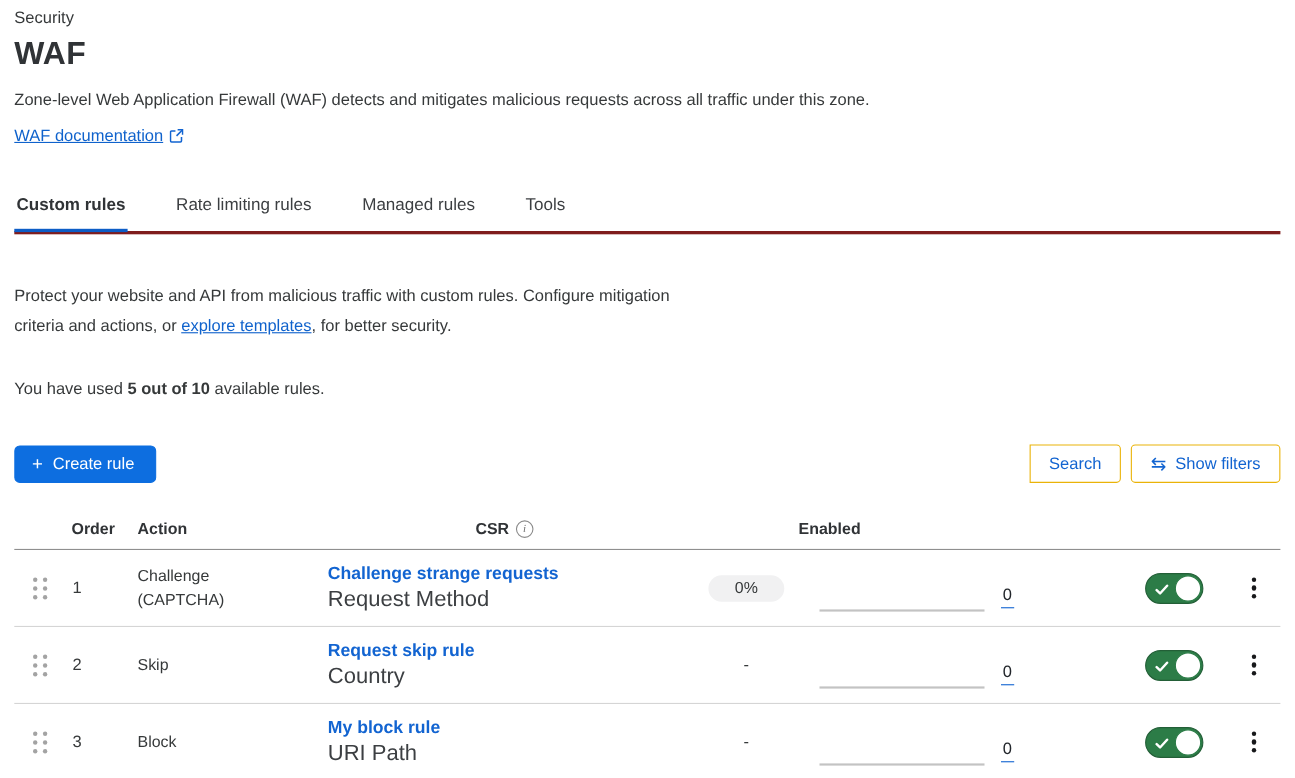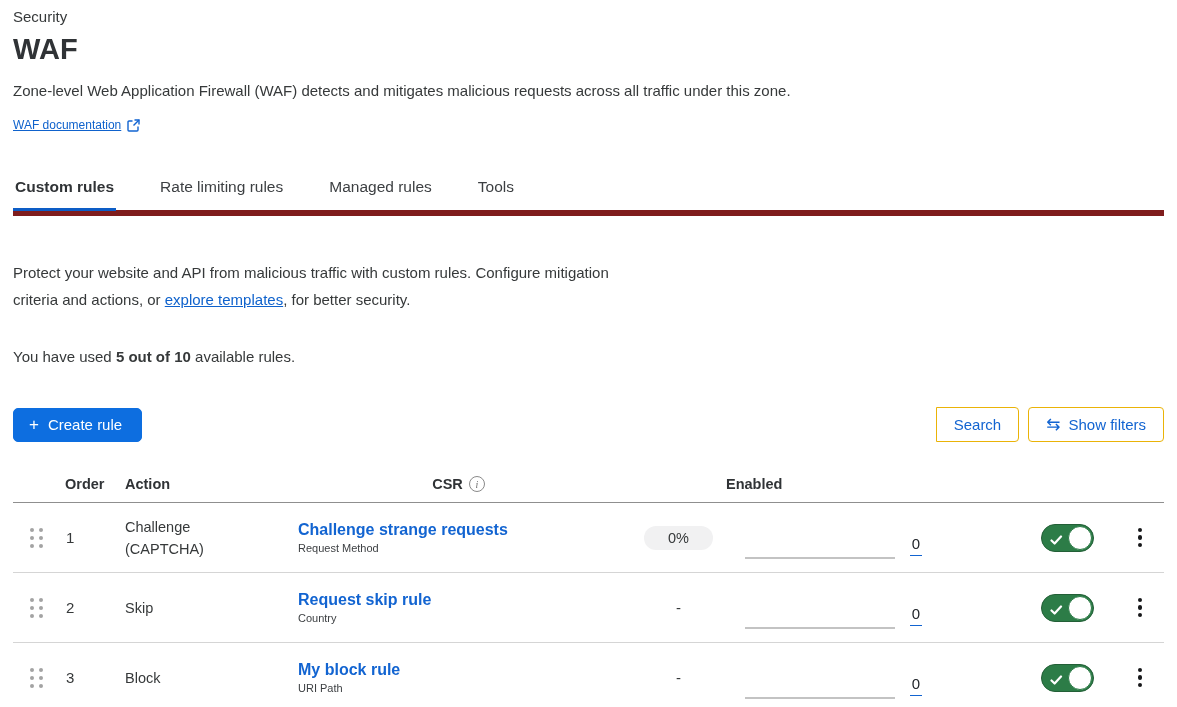--- a/index.html
+++ b/index.html
@@ -10,25 +10,25 @@
     font-size: 15px;
   }
   .page { padding: 8px 13px 0 13px; }
 
   
   .breadcrumb { font-size: 15px; color: #36393a; margin-bottom: 8px; }
   .page-title { font-size: 29px; font-weight: 700; color: #303336; letter-spacing: 0.2px; margin-bottom: 16px; }
   .page-desc { font-size: 15px; color: #36393a; margin-bottom: 16px; }
   .doc-link-row { margin-bottom: 0; }
   a.text-link { color: #0f62cc; text-decoration: underline; cursor: pointer; }
-  .doc-link { display: inline-flex; align-items: center; gap: 6px; font-size: 12px; }
+  .doc-link { display: inline-flex; align-items: center; gap: 6px; font-size: 15px; }
   .ext-icon svg { display: block; }
 
   
-  .tabs { display: flex; gap: 42px; margin-top: 36px; border-bottom: 6px solid #7f1d1d; }
+  .tabs { display: flex; gap: 42px; margin-top: 36px; border-bottom: 3px solid #7f1d1d; }
   .tab { padding: 10px 2px 14px 2px; font-size: 15.5px; color: #3c3f42; cursor: pointer; position: relative; }
   .tab.active { font-weight: 700; color: #303336; }
   .tab.active::after {
     content: ""; position: absolute; left: 0; right: 0; bottom: -1px;
     height: 3px; background: #0d5dc6;
   }
 
   
   .intro { margin-top: 43px; font-size: 15px; line-height: 27px; max-width: 740px; color: #36393a; }
   .usage { margin-top: 35px; font-size: 15px; }
@@ -86,21 +86,21 @@
   .trow { height: 70px; border-bottom: 1px solid #d5d5d5; }
   .drag-handle {
     display: grid; grid-template-columns: 4px 4px; gap: 4px 5px;
     width: 13px; margin-left: 17px; cursor: grab;
   }
   .drag-handle i { width: 4px; height: 4px; border-radius: 50%; background: #a3a3a3; }
   .order-cell { padding-left: 13px; font-size: 15px; }
   .action-cell { padding-left: 12px; padding-right: 40px; font-size: 14.5px; color: #36393a; line-height: 22px; }
   .name-cell { padding-left: 12px; }
   .rule-name { display: block; color: #1264d1; font-size: 16px; font-weight: 700; text-decoration: none; cursor: pointer; margin-bottom: 3px; }
-  .rule-field { font-size: 11px; color: #3c3f42; }
+  .rule-field { font-size: 20px; color: #3c3f42; }
   .csr-cell { display: flex; justify-content: center; }
   .csr-badge {
     background: #f1f1f2; border-radius: 13px; padding: 4px 24px;
     font-size: 14.5px; color: #36393a;
   }
   .csr-dash { font-size: 15px; color: #36393a; }
   .activity-cell { padding-left: 19px; display: flex; align-items: flex-end; height: 100%; padding-bottom: 13px; }
   .sparkline { width: 150px; height: 30px; border-bottom: 2px solid #c3c3c3; }
   .activity-count { flex: 1; text-align: right; padding-right: 14px; }
   .count-link {

